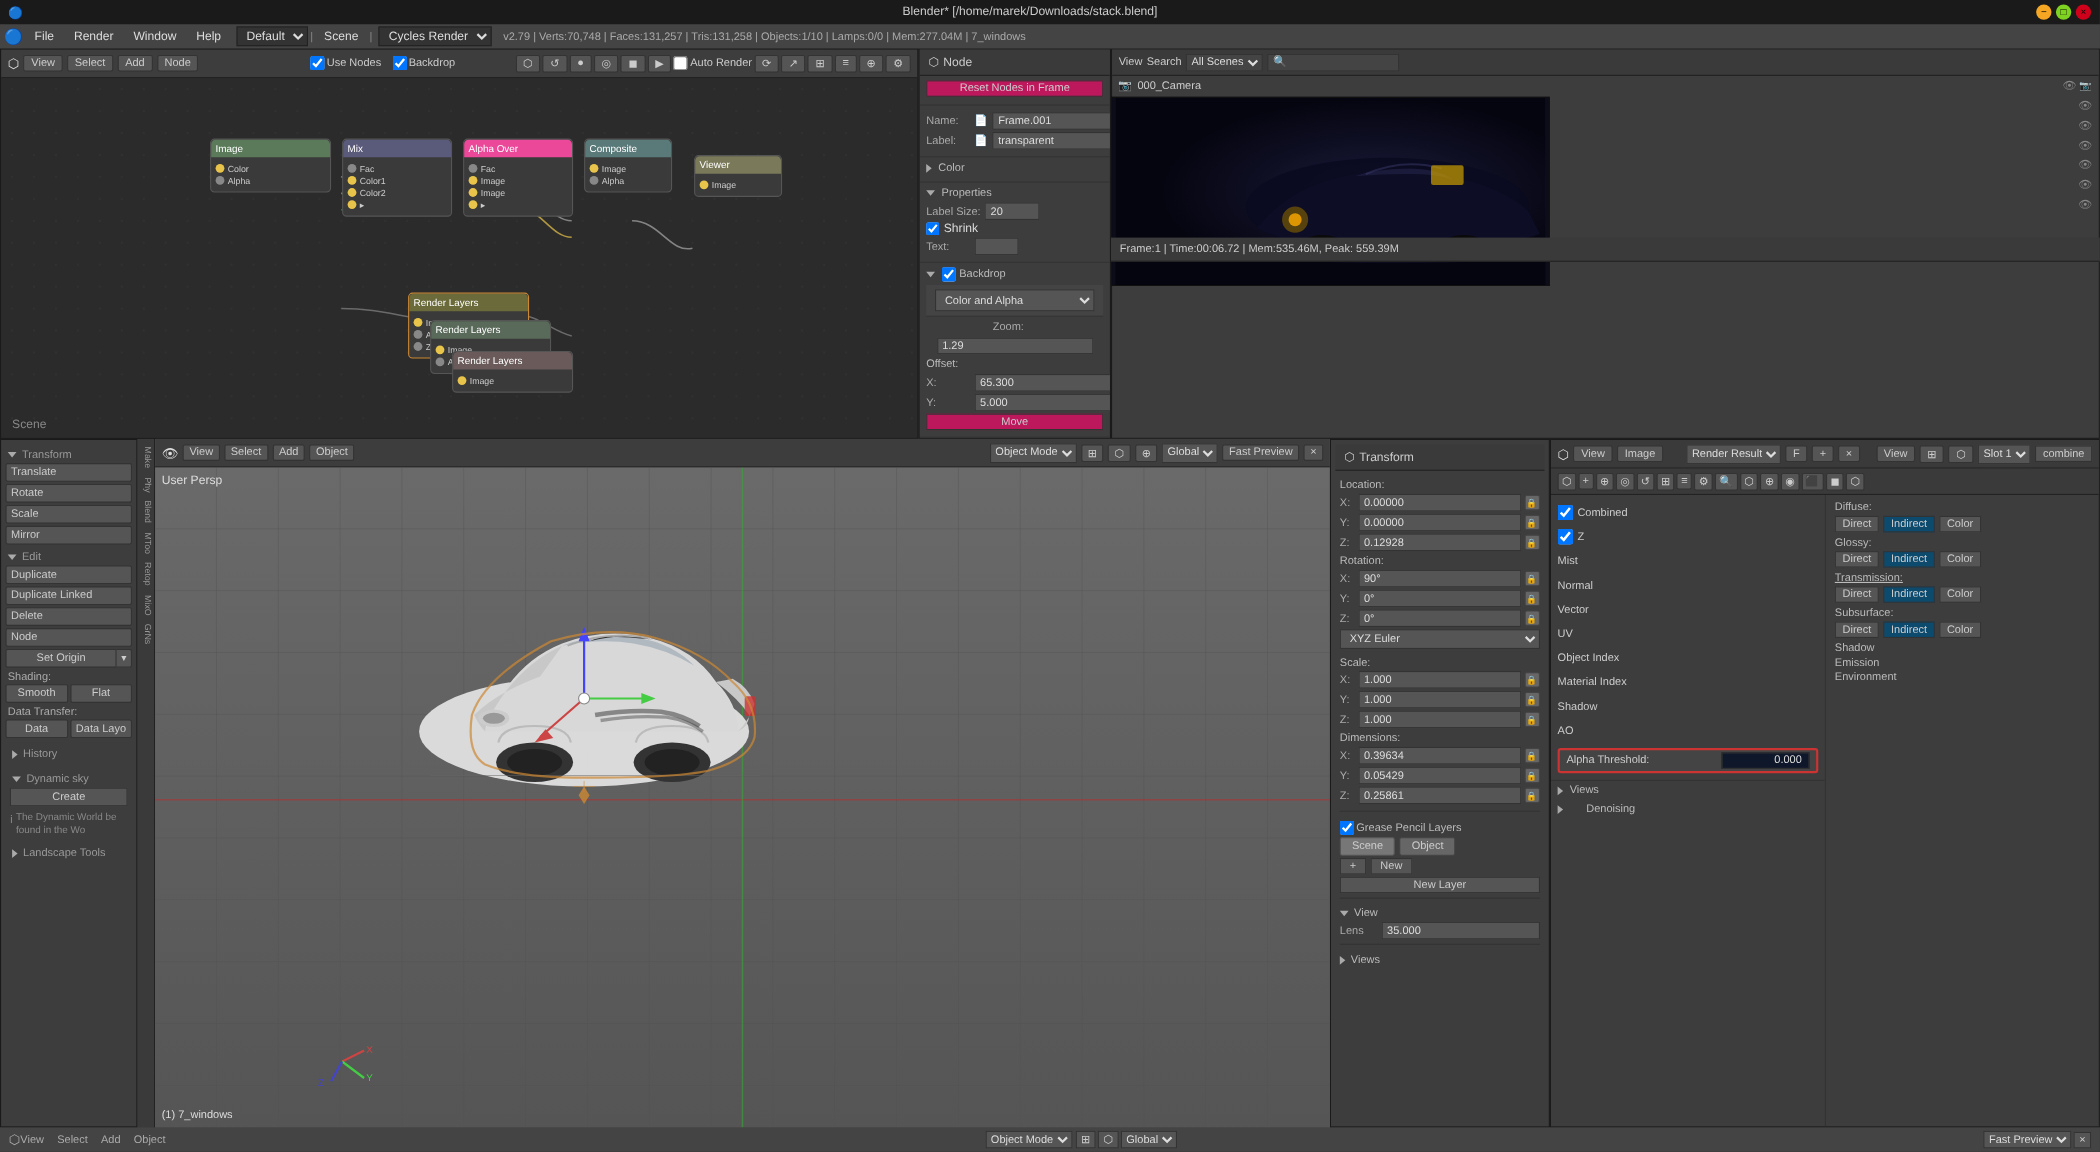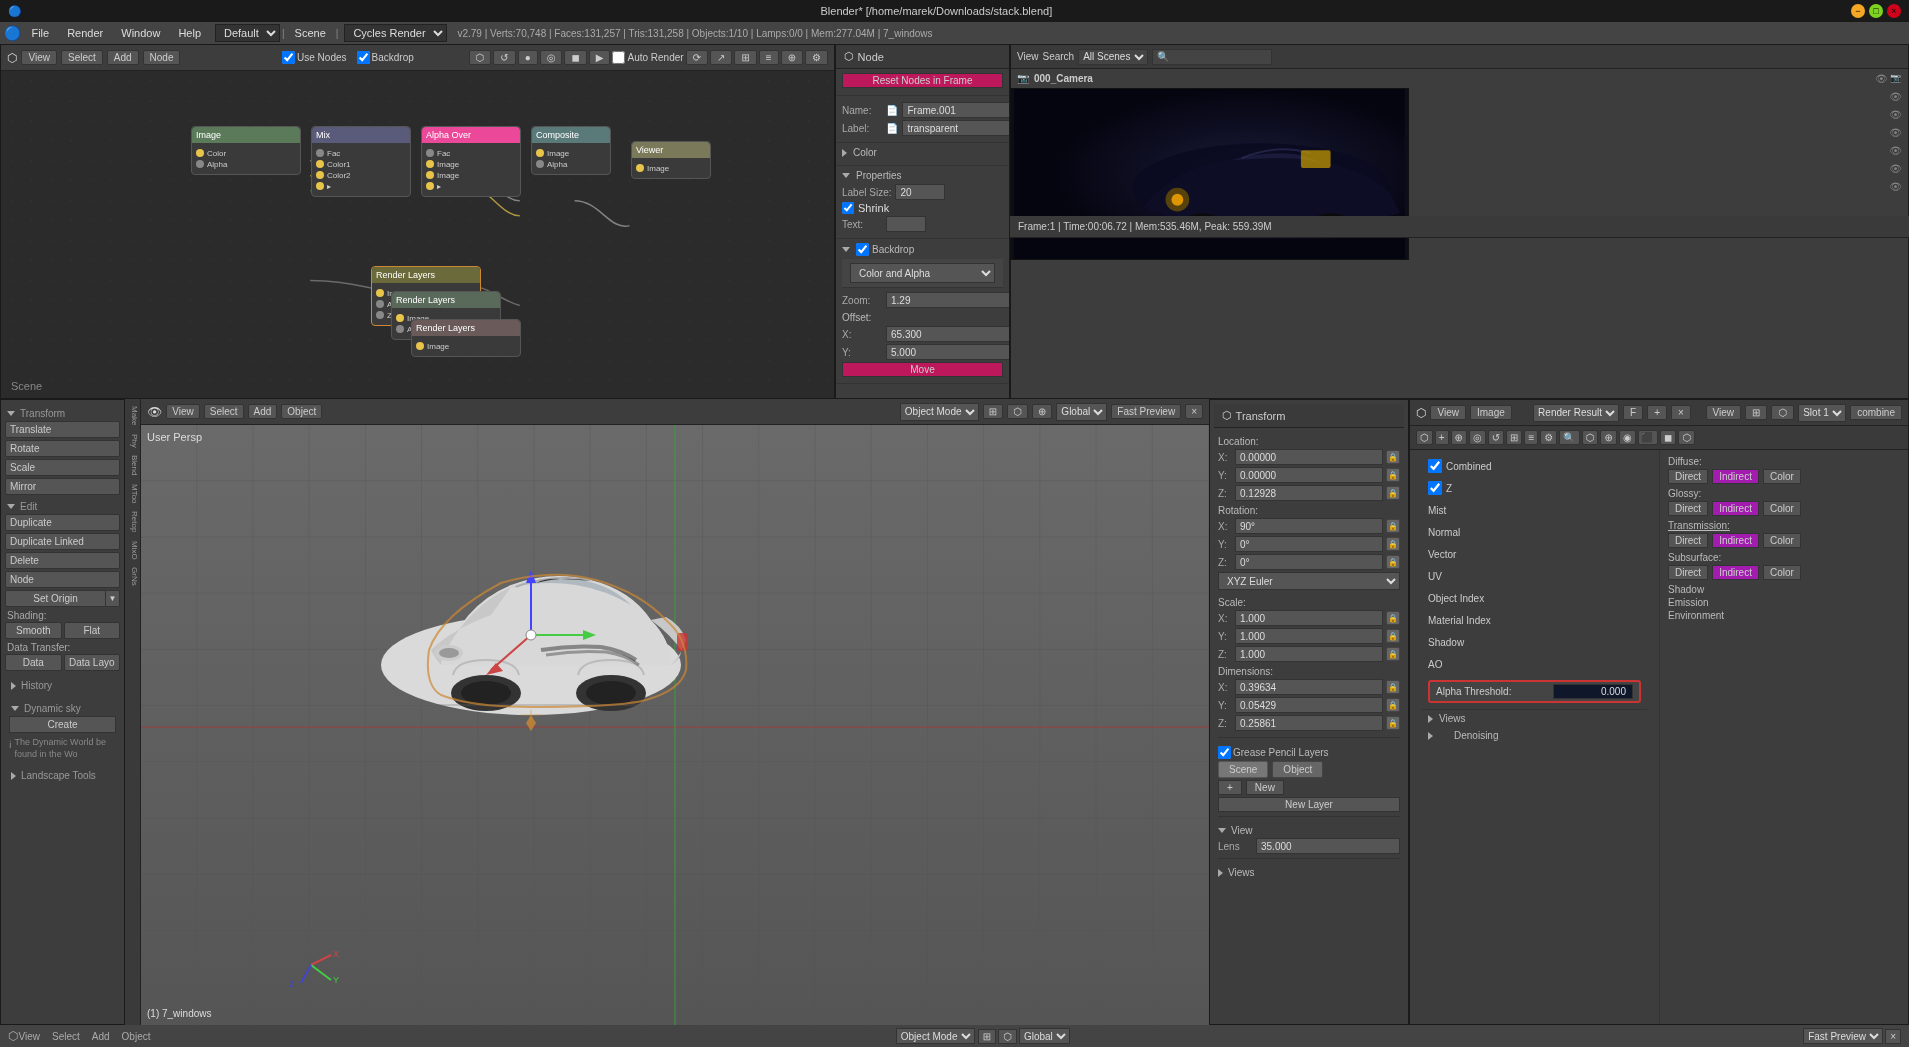--- a/index.html
+++ b/index.html
@@ -294,21 +294,21 @@
     }
     .outliner-item {
       display: flex;
       align-items: center;
       height: 18px;
       padding: 0 6px;
       gap: 3px;
       cursor: pointer;
     }
     .outliner-icon { font-size: 10px; width: 14px; }
-    .outliner-name { font-size: 10px; color: #ccc; flex: 1; font-weight: bold; }
+    .outliner-name { font-size: 10px; color: #ccc; flex: 1; }
     .eye-icon { color: #888; font-size: 10px; }
 
     
     .bottom-row {
       position: absolute;
       top: 355px; left: 0; right: 0;
       height: calc(1047px - 44px - 22px - 355px);
       display: flex;
     }
 
@@ -527,21 +527,21 @@
     .rp-direct-btn {
       background: #555;
       border: 1px solid #333;
       color: #ccc;
       padding: 1px 6px;
       font-size: 10px;
       cursor: pointer;
       margin-right: 2px;
     }
     .rp-indirect-btn {
-      background: #a21caf;
+      background: #0c4a6e;
       border: 1px solid #333;
       color: #ccc;
       padding: 1px 6px;
       font-size: 10px;
       cursor: pointer;
       margin-right: 2px;
     }
     .rp-color-btn {
       background: #555;
       border: 1px solid #333;
@@ -980,21 +980,21 @@
         <div class="section-title">
           <span class="triangle-down"></span>
           <input type="checkbox" checked="" style="">
           <span>Backdrop</span>
         </div>
         <div class="color-alpha-header">
           <select class="dropdown-select" style="width:100%;height:20px;">
             <option>Color and Alpha</option>
           </select>
         </div>
-        <div class="prop-row" style="margin-top:4px;">
+        <div class="prop-row" style="margin-top:4px;flex-direction:column;">
           <span class="prop-label">Zoom:</span>
           <input class="prop-input" type="text" value="1.29" style="">
         </div>
         <div class="section-title" style="margin-top:4px;">
           <span>Offset:</span>
         </div>
         <div class="prop-row">
           <span class="prop-label">X:</span>
           <input class="prop-input" type="text" value="65.300" style="">
         </div>
@@ -1440,21 +1440,21 @@
         <button class="rp-btn" style="padding:1px 3px;">⬡</button>
         <button class="rp-btn" style="padding:1px 3px;">⊕</button>
         <button class="rp-btn" style="padding:1px 3px;">◉</button>
         <button class="rp-btn" style="padding:1px 3px;">⬛</button>
         <button class="rp-btn" style="padding:1px 3px;">◼</button>
         <button class="rp-btn" style="padding:1px 3px;">⬡</button>
       </div>
 
       <div style="display:flex;height:calc(100% - 50px);">
 
-        <div style="flex:0 0 250px;border-right:1px solid #333;overflow-y:auto;padding:4px 12px;">
+        <div style="flex:0 0 250px;border-right:1px solid #333;overflow-y:auto;padding:4px 0;">
 
           <div class="rp-row" style="padding:0 6px;">
             <input type="checkbox" class="rp-checkbox" checked="" style="">
             <span class="rp-name">Combined</span>
           </div>
 
           <div class="rp-row" style="padding:0 6px;">
             <input type="checkbox" class="rp-checkbox" checked="" style="">
             <span class="rp-name">Z</span>
           </div>

